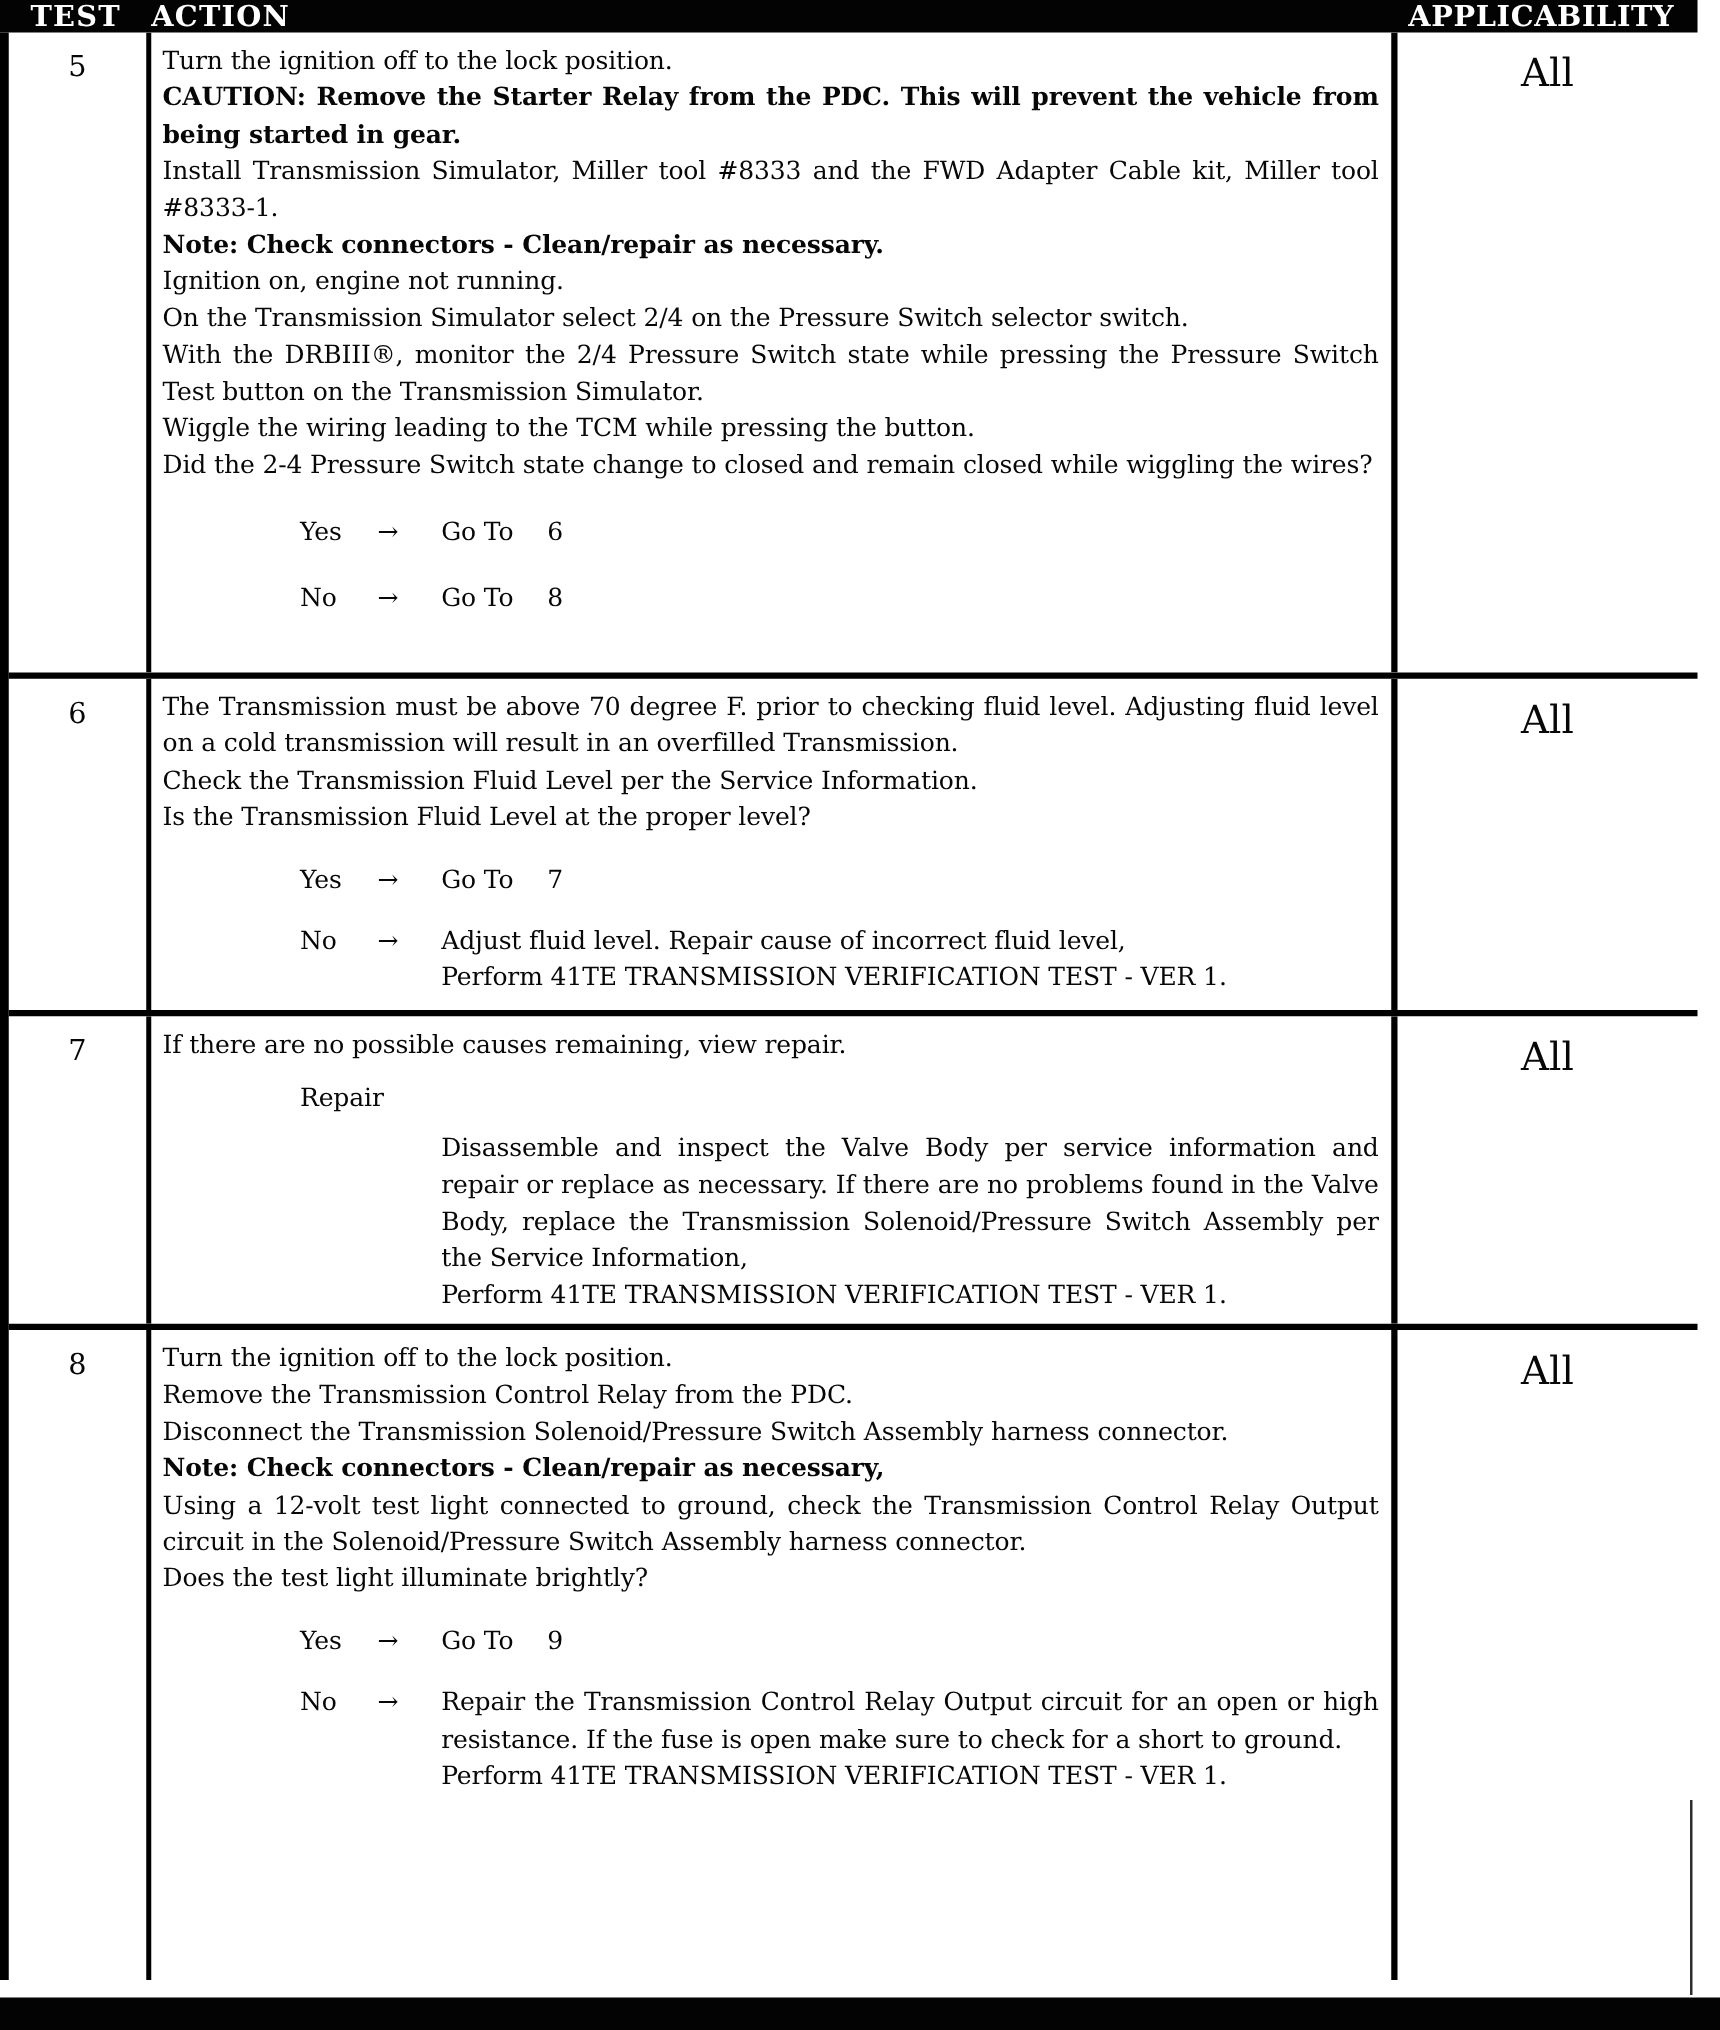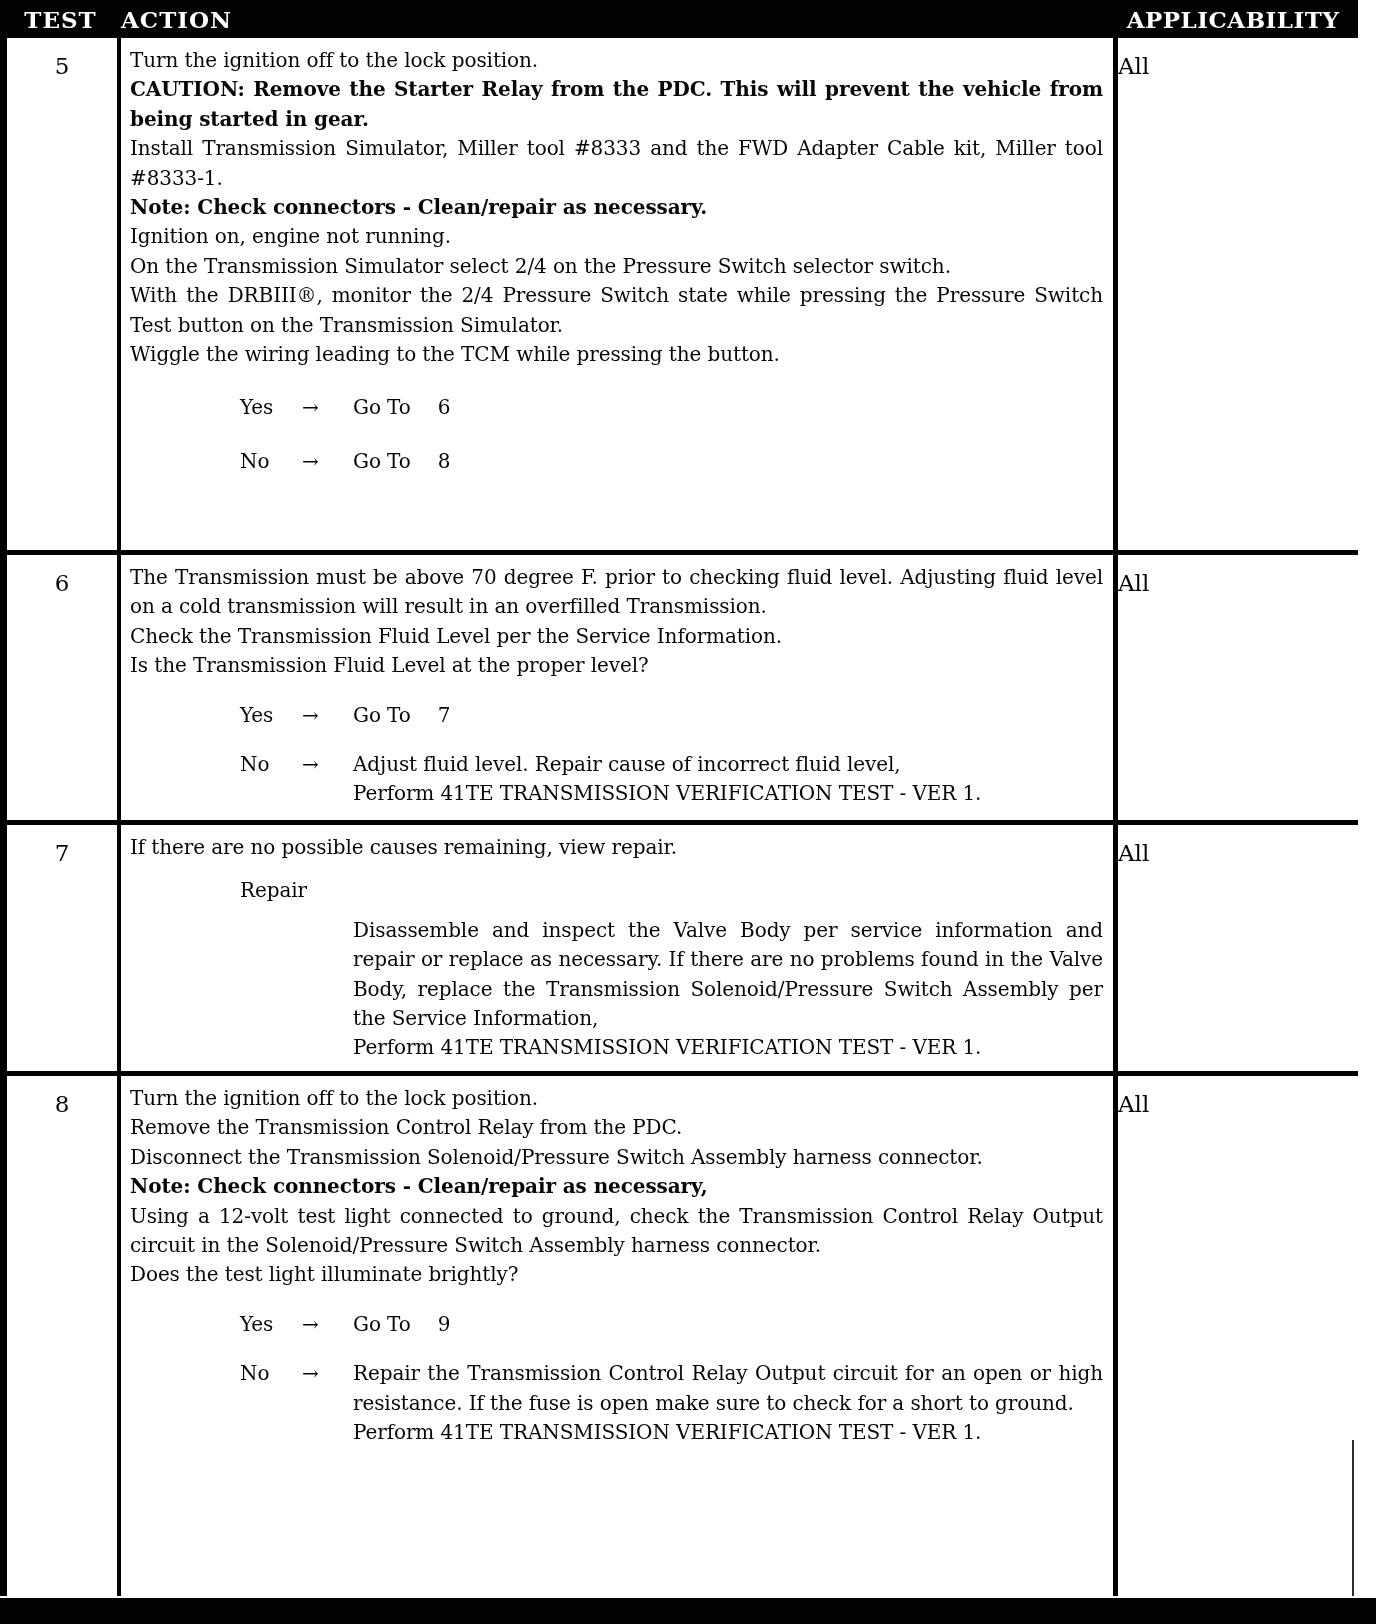--- a/index.html
+++ b/index.html
@@ -3,36 +3,36 @@
 <meta charset="utf-8">
 <style>
   html,body{margin:0;padding:0;background:#ffffff;}
   .sheet{
     position:relative;width:1376px;height:1624px;background:#ffffff;
     color:#070707;font-family:"DejaVu Serif","Liberation Serif",serif;
     overflow:hidden;
   }
   .grid{position:absolute;left:0;top:0;width:1358px;}
   
-  .thead{display:flex;height:38px;background:#030303;color:#ffffff;
+  .thead{display:flex;height:26px;background:#030303;color:#ffffff;
     align-items:center;font-weight:bold;font-size:23px;}
   .th-test{width:121px;text-align:center;letter-spacing:1px;}
   .th-action{flex:1;text-align:left;letter-spacing:1px;}
   .th-app{width:250px;text-align:center;letter-spacing:0.5px;}
   
   .tbody{border-left:7px solid #000;}
   .trow{display:flex;overflow:hidden;}
   .trow + .trow{border-top:5px solid #000;}
   .r5{height:512px}.r6{height:265px}.r7{height:246px}.r8{height:520px}
   .td-test{width:114px;flex:none;border-right:4px solid #000;box-sizing:border-box;
     text-align:center;font-size:23px;padding-top:15px;}
   .td-action{flex:1;border-right:5px solid #000;box-sizing:border-box;
     padding:8px 10px 0 9px;font-size:20px;line-height:29.4px;letter-spacing:-0.1px;}
-  .td-app{width:240px;flex:none;box-sizing:border-box;text-align:left;
-    font-size:23px;padding-top:15px;}
+  .td-app{width:240px;flex:none;box-sizing:border-box;text-align:center;
+    font-size:31px;padding-top:15px;}
   .td-action p{margin:0;text-align:justify;}
   p.b{font-weight:bold;}
   
   .answer{display:flex;align-items:flex-start;margin:20px 0 0 110px;}
   .r5 .answer{margin-top:24px;}
   .ans-label{width:62px;flex:none;}
   .ans-arrow{width:51px;flex:none;}
   .ans-result{flex:1;}
   .goto-target{margin-left:27px;}
   .ans-result .cont{text-align:justify;}
@@ -62,20 +62,21 @@
         <div class="td-test">5</div>
         <div class="td-action">
           <p>Turn the ignition off to the lock position.</p>
           <p class="b">CAUTION: Remove the Starter Relay from the PDC. This will prevent the vehicle from being started in gear.</p>
           <p>Install Transmission Simulator, Miller tool #8333 and the FWD Adapter Cable kit, Miller tool #8333-1.</p>
           <p class="b">Note: Check connectors - Clean/repair as necessary.</p>
           <p>Ignition on, engine not running.</p>
           <p>On the Transmission Simulator select 2/4 on the Pressure Switch selector switch.</p>
           <p>With the DRBIII®, monitor the 2/4 Pressure Switch state while pressing the Pressure Switch Test button on the Transmission Simulator.</p>
           <p>Wiggle the wiring leading to the TCM while pressing the button.</p>
+          <p>Did the 2-4 Pressure Switch state change to closed and remain closed while wiggling the wires?</p>
           <div class="answer">
             <span class="ans-label">Yes</span>
             <span class="ans-arrow">→</span>
             <span class="ans-result">
               <span>Go To</span><span class="goto-target">6</span>
             </span>
           </div>
           <div class="answer">
             <span class="ans-label">No</span>
             <span class="ans-arrow">→</span>

